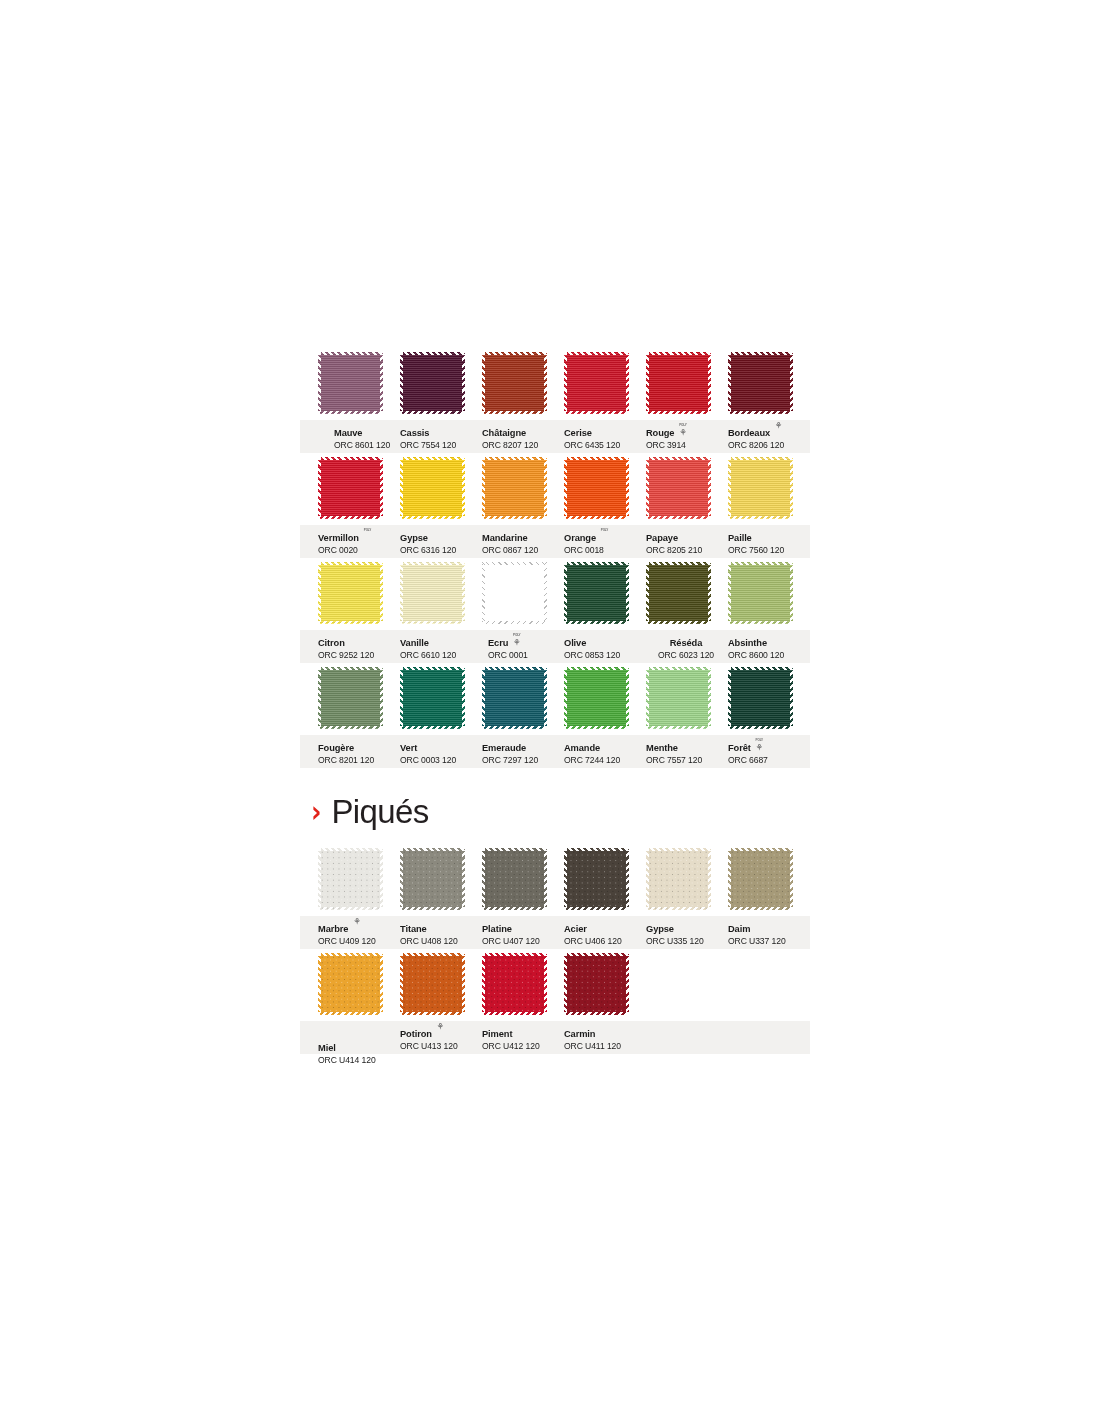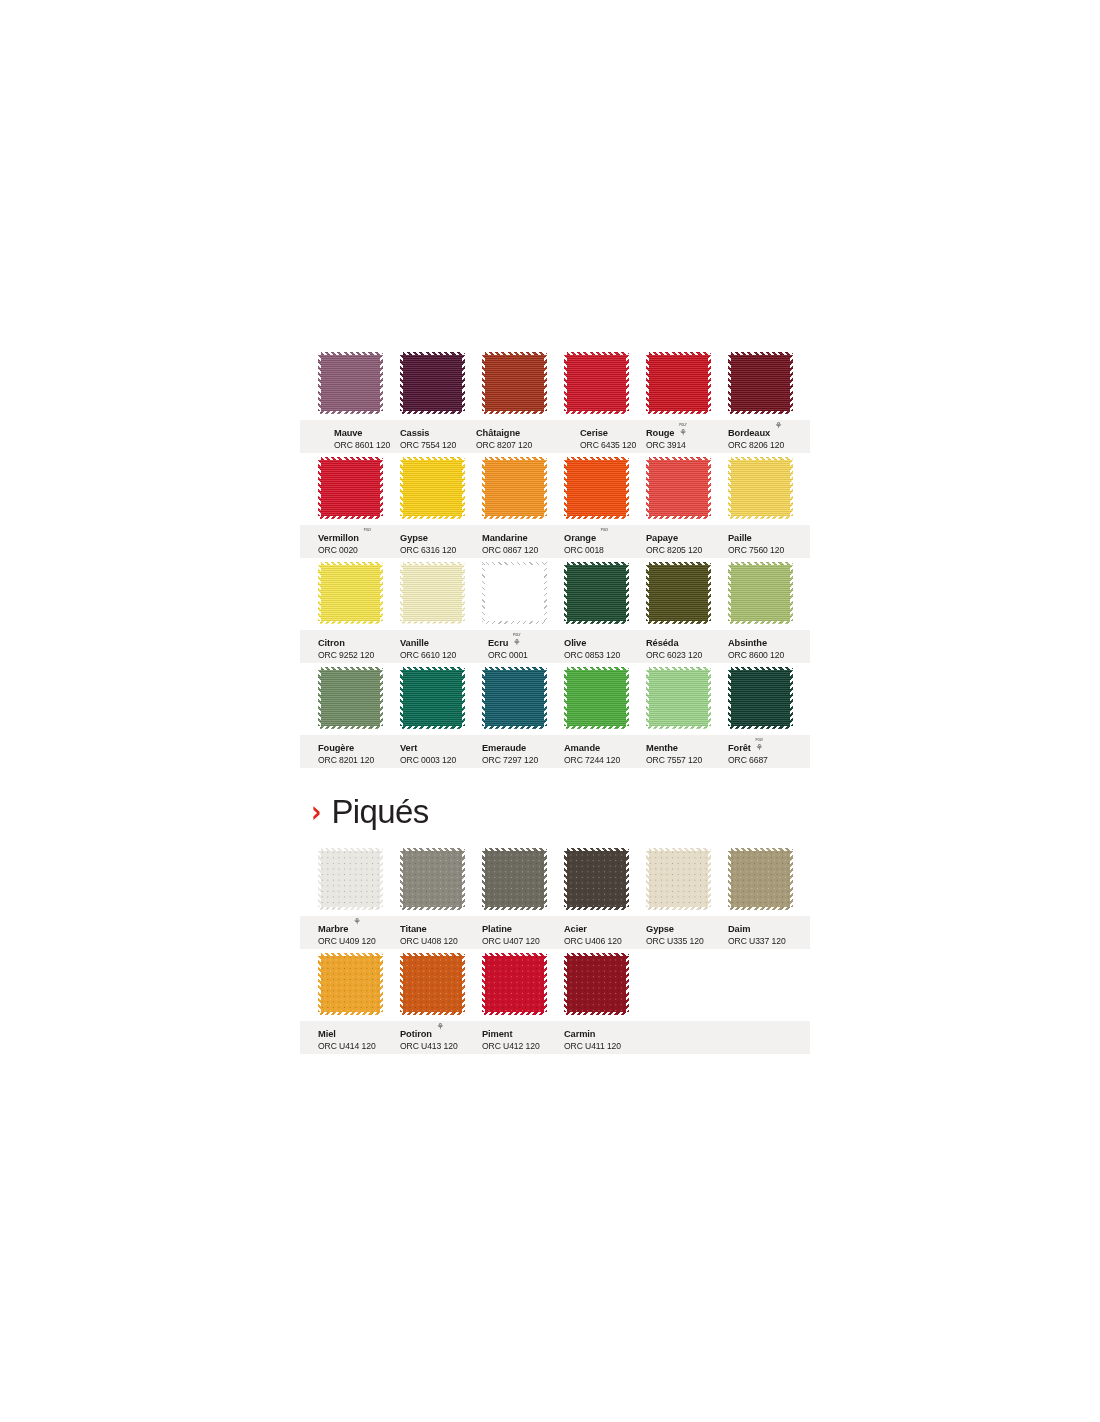--- a/index.html
+++ b/index.html
@@ -265,22 +265,22 @@
               <span class="edge-t"></span>
               <span class="edge-b"></span>
               <span class="edge-l"></span>
               <span class="edge-r"></span>
             </div>
           </div>
         </div>
         <div class="label-band">
           <div class="label" style="left: 18px; margin-left: 16px;"><span class="name">Mauve</span><span class="code">ORC 8601 120</span></div>
           <div class="label" style="left: 100px;"><span class="name">Cassis</span><span class="code">ORC 7554 120</span></div>
-          <div class="label" style="left: 176px;"><span class="name">Châtaigne</span><span class="code">ORC 8207 120</span></div>
-          <div class="label" style="left: 280px;"><span class="name">Cerise</span><span class="code">ORC 6435 120</span></div>
+          <div class="label" style="left: 182px;"><span class="name">Châtaigne</span><span class="code">ORC 8207 120</span></div>
+          <div class="label" style="left: 264px;"><span class="name">Cerise</span><span class="code">ORC 6435 120</span></div>
           <div class="label" style="left: 346px;"><span class="name">Rouge</span><span class="badges"><span class="badge">POLY</span><span class="badge tree">⚘</span></span><span class="code">ORC 3914</span></div>
           <div class="label" style="left: 428px;"><span class="name">Bordeaux</span><span class="badges"><span class="badge tree">⚘</span></span><span class="code">ORC 8206 120</span></div>
         </div>
       </div>
       <div class="swatch-row">
         <div class="cells">
           <div class="cell" style="left: 18px;">
             <div class="chip" title="Vermillon ORC 0020" style="background-color: rgb(213, 17, 39);">
               <span class="edge-t"></span>
               <span class="edge-b"></span>
@@ -327,21 +327,21 @@
               <span class="edge-l"></span>
               <span class="edge-r"></span>
             </div>
           </div>
         </div>
         <div class="label-band">
           <div class="label" style="left: 18px;"><span class="name">Vermillon</span><span class="badges"><span class="badge">POLY</span></span><span class="code">ORC 0020</span></div>
           <div class="label" style="left: 100px;"><span class="name">Gypse</span><span class="code">ORC 6316 120</span></div>
           <div class="label" style="left: 182px;"><span class="name">Mandarine</span><span class="code">ORC 0867 120</span></div>
           <div class="label" style="left: 264px;"><span class="name">Orange</span><span class="badges"><span class="badge">POLY</span></span><span class="code">ORC 0018</span></div>
-          <div class="label" style="left: 346px;"><span class="name">Papaye</span><span class="code">ORC 8205 120</span></div>
+          <div class="label" style="left: 346px;"><span class="name">Papaye</span><span class="code">ORC 8205 210</span></div>
           <div class="label" style="left: 428px;"><span class="name">Paille</span><span class="code">ORC 7560 120</span></div>
         </div>
       </div>
       <div class="swatch-row">
         <div class="cells">
           <div class="cell" style="left: 18px;">
             <div class="chip" title="Citron ORC 7703 120" style="background-color: rgb(246, 229, 77);">
               <span class="edge-t"></span>
               <span class="edge-b"></span>
               <span class="edge-l"></span>
@@ -387,21 +387,21 @@
               <span class="edge-l"></span>
               <span class="edge-r"></span>
             </div>
           </div>
         </div>
         <div class="label-band">
           <div class="label" style="left: 18px;"><span class="name">Citron</span><span class="code">ORC 9252 120</span></div>
           <div class="label" style="left: 100px;"><span class="name">Vanille</span><span class="code">ORC 6610 120</span></div>
           <div class="label" style="left: 188px;"><span class="name">Ecru</span><span class="badges"><span class="badge">POLY</span><span class="badge tree">⚘</span></span><span class="code">ORC 0001</span></div>
           <div class="label" style="left: 264px;"><span class="name">Olive</span><span class="code">ORC 0853 120</span></div>
-          <div class="label" style="left: 346px;"><span class="name">Réséda</span><span class="code">ORC 6023 120</span></div>
+          <div class="label" style="left: 346px; text-align: center;"><span class="name">Réséda</span><span class="code">ORC 6023 120</span></div>
           <div class="label" style="left: 428px;"><span class="name">Absinthe</span><span class="code">ORC 8600 120</span></div>
         </div>
       </div>
       <div class="swatch-row">
         <div class="cells">
           <div class="cell" style="left: 18px;">
             <div class="chip" title="Fougère ORC 8201 120" style="background-color: rgb(111, 138, 99);">
               <span class="edge-t"></span>
               <span class="edge-b"></span>
               <span class="edge-l"></span>
@@ -555,21 +555,21 @@
           <div class="cell" style="left: 264px;">
             <div class="chip pique" title="Carmin ORC U411 120" style="background-color: rgb(141, 20, 33);">
               <span class="edge-t"></span>
               <span class="edge-b"></span>
               <span class="edge-l"></span>
               <span class="edge-r"></span>
             </div>
           </div>
         </div>
         <div class="label-band">
-          <div class="label" style="left: 18px;"><span class="name">Miel</span><span class="code">ORC U414 120</span></div>
+          <div class="label" style="left: 18px; margin-top: 14px;"><span class="name">Miel</span><span class="code">ORC U414 120</span></div>
           <div class="label" style="left: 100px;"><span class="name">Potiron</span><span class="badges"><span class="badge tree">⚘</span></span><span class="code">ORC U413 120</span></div>
           <div class="label" style="left: 182px;"><span class="name">Piment</span><span class="code">ORC U412 120</span></div>
           <div class="label" style="left: 264px;"><span class="name">Carmin</span><span class="code">ORC U411 120</span></div>
         </div>
       </div>
     </div>
 
 </div>
 
 </body></html>

